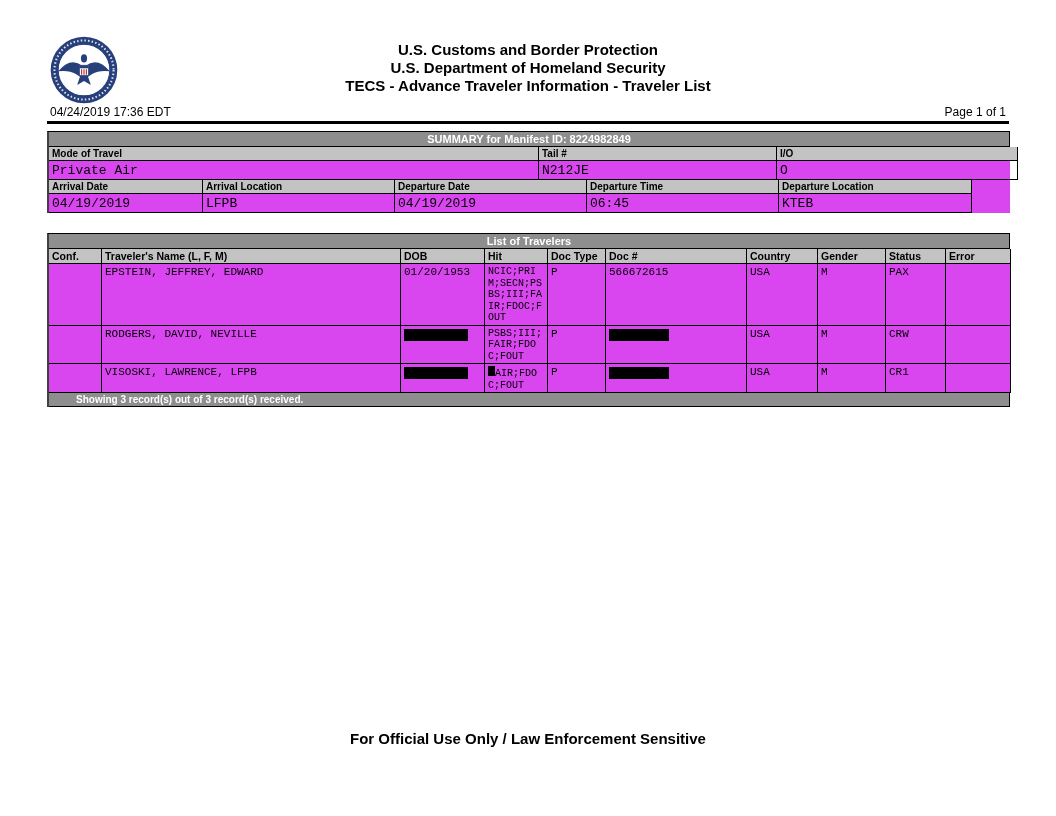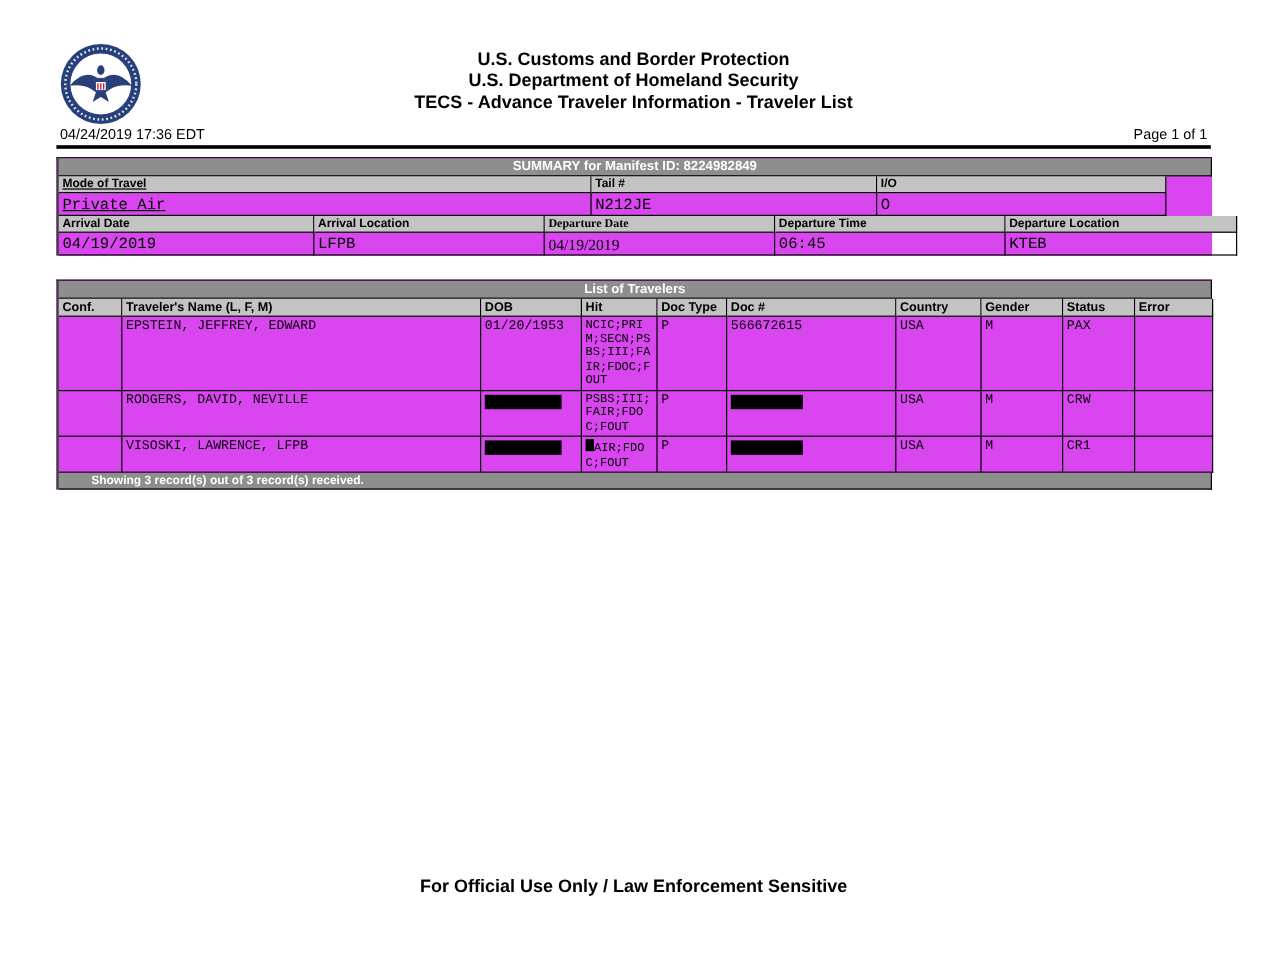--- a/index.html
+++ b/index.html
@@ -48,22 +48,22 @@
   }
   .title-bar.left { text-align: left; font-size: 10px; padding-left: 27px; }
   .colhead { background: #c3c3c3; font-weight: bold; font-size: 10px; }
   .colhead2 { background: #c3c3c3; font-weight: bold; font-size: 10.5px; }
   .mono { font-family: "Liberation Mono", "DejaVu Sans Mono", monospace; }
   .sumval { font-size: 13px; height: 19px; padding-top: 2px; }
   .tval { font-size: 11px; padding-top: 2px; }
   .hit { font-size: 10px; line-height: 11.5px; word-break: break-all; padding-top: 2px; }
 
   .w-full { flex: 1 1 auto; }
-  .w-mode { width: 444px; text-decoration: underline; } .w-tail { width: 238px; } .w-io { width: 241px; }
-  .w-s1 { width: 213px; } .w-s2 { width: 192px; } .w-s3 { width: 192px; font-family: Liberation Serif, serif; } .w-s4 { width: 192px; } .w-s5 { width: 193px; }
+  .w-mode { width: 490px; } .w-tail { width: 238px; } .w-io { width: 241px; }
+  .w-s1 { width: 154px; } .w-s2 { width: 192px; } .w-s3 { width: 192px; } .w-s4 { width: 192px; } .w-s5 { width: 193px; }
 
   .c0 { width: 53px; } .c1 { width: 299px; } .c2 { width: 84px; } .c3 { width: 63px; }
   .c4 { width: 58px; } .c5 { width: 141px; } .c6 { width: 71px; } .c7 { width: 68px; }
   .c8 { width: 60px; } .c9 { width: 65px; }
 
   .footer-text {
     position: absolute; top: 730px; left: 0; right: 0;
     text-align: center; font-weight: bold; font-size: 15px;
   }
 </style>

